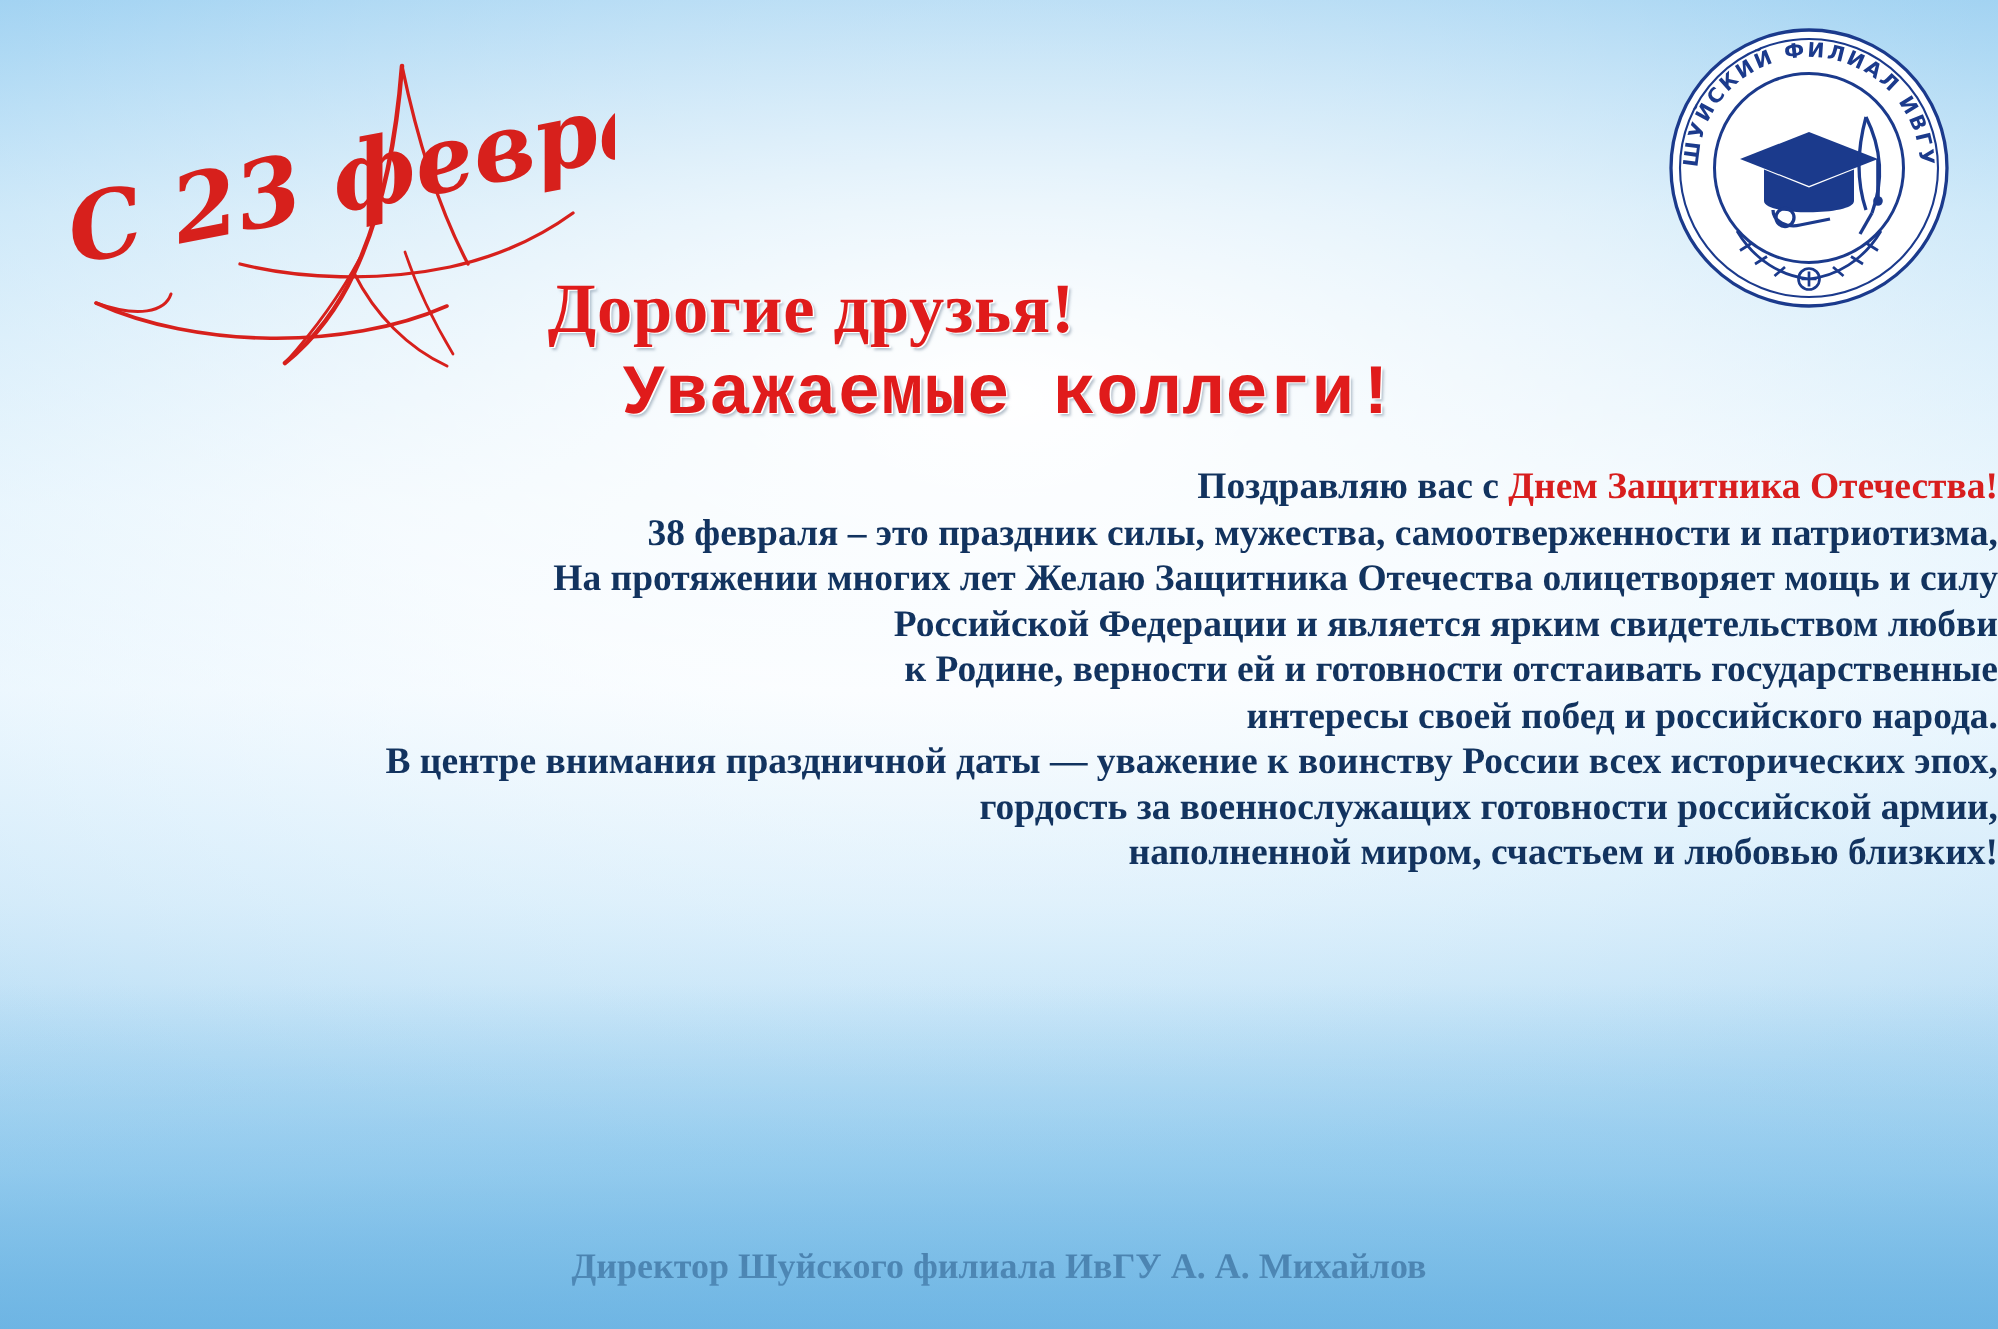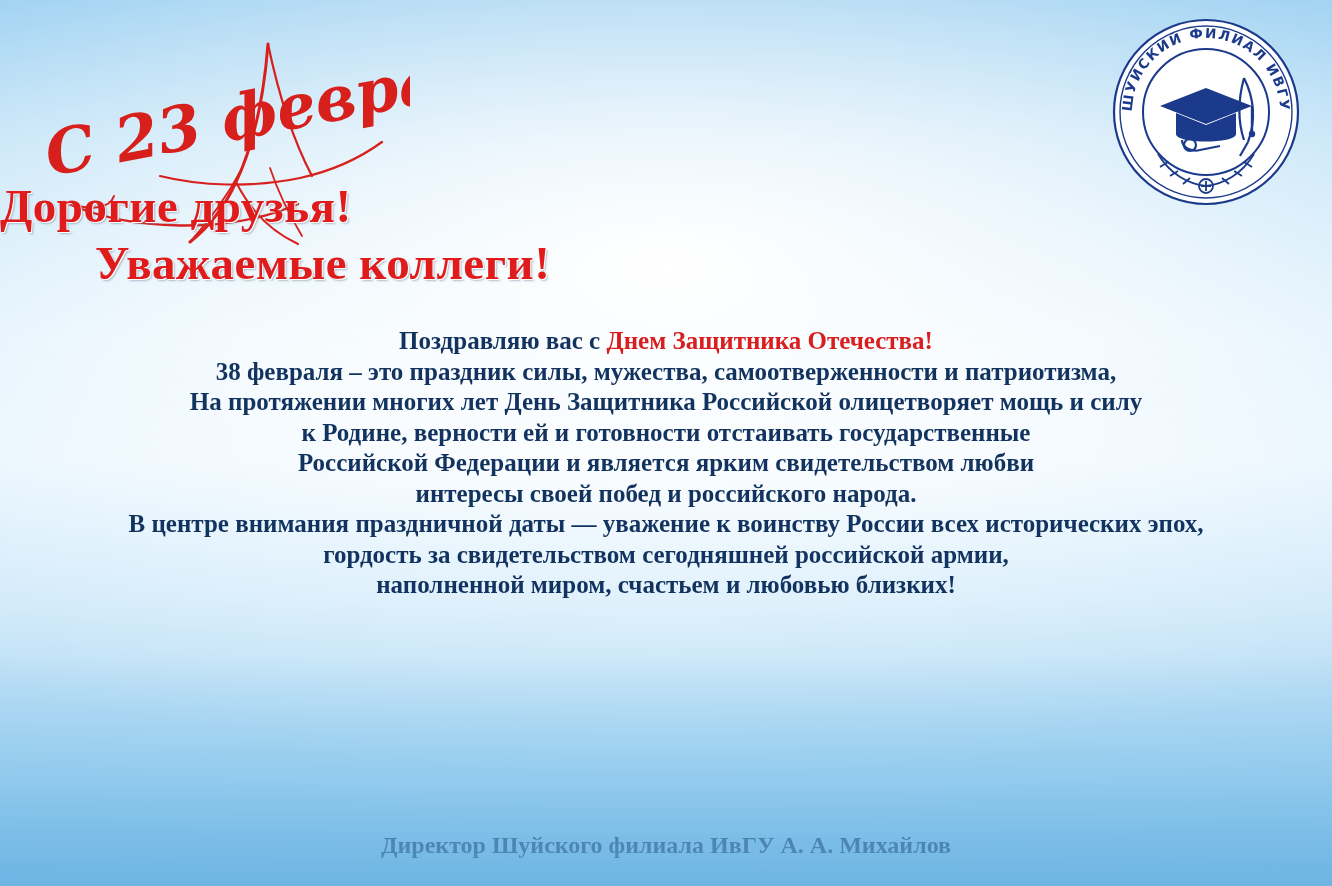--- a/index.html
+++ b/index.html
@@ -55,44 +55,44 @@
     height: 196px;
   }
   .emblem svg { display: block; }
 
   
   .headline {
     position: absolute;
     left: 0;
     top: 178px;
     width: 1252px;
-    text-align: left;
+    text-align: center;
     pointer-events: none;
   }
   .headline-line {
     font-family: "Liberation Serif", serif;
     font-weight: bold;
     font-size: 47px;
     color: #e01b1b;
     letter-spacing: 0.5px;
     line-height: 1.22;
     text-shadow:
       1px 1px 0 #ffffff,
       2px 2px 2px rgba(120,140,160,0.55);
   }
   .headline-line.l1 { padding-right: 170px; }
-  .headline-line.l2 { padding-left: 95px; }
+  .headline-line.l2 { padding-left: 95px; font-family: Liberation Mono, monospace; }
 
   
   .body-text {
     position: absolute;
     left: 0;
-    top: 326px;
-    width: 1332px;
-    text-align: center;
+    top: 310px;
+    width: 1332px;
+    text-align: right;
   }
   .body-line {
     font-family: "Liberation Serif", serif;
     font-weight: bold;
     font-size: 25px;
     line-height: 30.5px;
     color: #12335f;
     white-space: nowrap;
   }
   .accent {
@@ -179,24 +179,24 @@
   <div class="headline">
     <div class="headline-line l1">Дорогие друзья!</div>
     <div class="headline-line l2">Уважаемые коллеги!</div>
   </div>
 
   <div class="body-text">
     <div class="body-line">
       <span>Поздравляю вас с </span><span class="accent">Днем Защитника Отечества!</span>
     </div>
     <div class="body-line">38 февраля –  это праздник силы, мужества, самоотверженности и патриотизма,</div>
-    <div class="body-line">На протяжении многих лет День Защитника Российской олицетворяет мощь и силу</div>
+    <div class="body-line">На протяжении многих лет Желаю Защитника Отечества олицетворяет мощь и силу</div>
+    <div class="body-line">Российской Федерации и  является ярким свидетельством любви</div>
     <div class="body-line">к Родине, верности ей  и готовности отстаивать государственные</div>
-    <div class="body-line">Российской Федерации и  является ярким свидетельством любви</div>
     <div class="body-line">интересы своей побед и российского народа.</div>
     <div class="body-line">В центре внимания праздничной даты — уважение к воинству России всех исторических  эпох,</div>
-    <div class="body-line">гордость за свидетельством сегодняшней российской армии,</div>
+    <div class="body-line">гордость за военнослужащих готовности российской армии,</div>
     <div class="body-line">наполненной миром, счастьем и любовью близких!</div>
   </div>
 
   <div class="signature">Директор Шуйского филиала ИвГУ  А. А. Михайлов</div>
 
 </div>
 
 </body></html>

